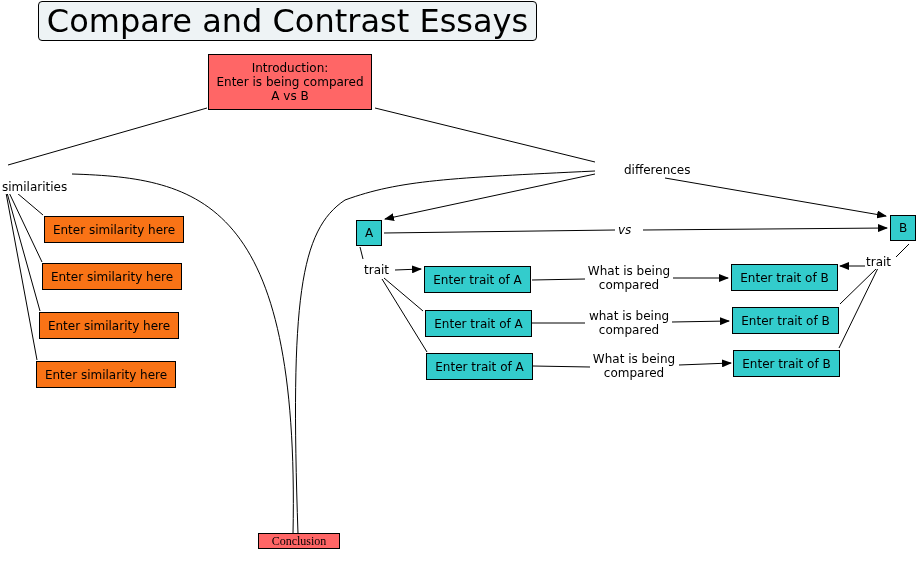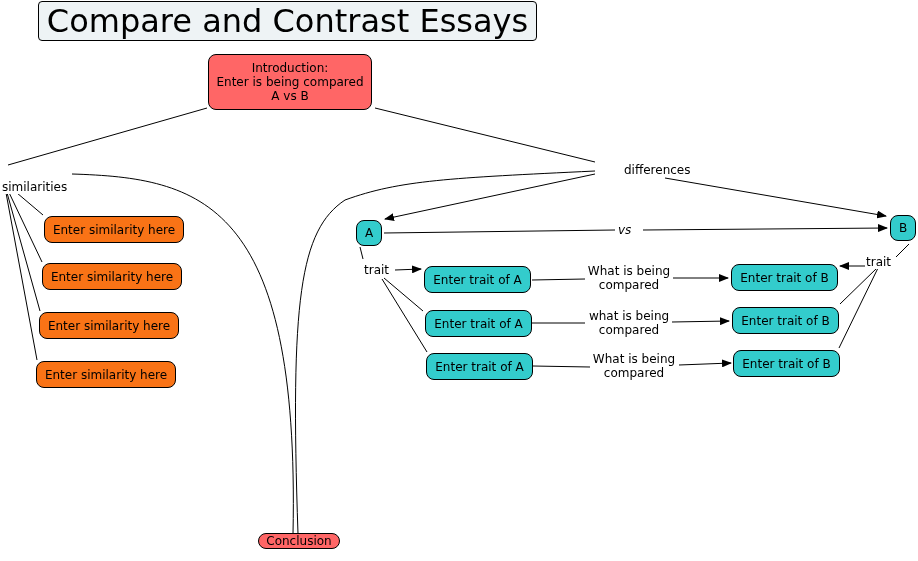--- a/index.html
+++ b/index.html
@@ -1,20 +1,20 @@
 <!DOCTYPE html>
 <html><head>
 <meta charset="utf-8">
 <style>
   html, body { margin:0; padding:0; background:#ffffff; }
   body { width:918px; height:561px; position:relative; overflow:hidden;
          font-family:"DejaVu Sans", sans-serif; color:#000; }
   svg.links { position:absolute; left:0; top:0; }
   .node { position:absolute; box-sizing:border-box; border:1px solid #000;
-          border-radius:8px; text-align:center; font-size:12px; line-height:14px;
+          border-radius:0; text-align:center; font-size:12px; line-height:14px;
           display:flex; align-items:center; justify-content:center; white-space:nowrap; }
   .title { left:38px; top:1px; width:499px; height:40px; background:#eef3f5;
            font-size:32px; line-height:40px; border-radius:4px; }
   .red { background:#ff6666; }
   .yellow { background:#f97316; }
   .teal { background:#33cccc; }
   .label { position:absolute; font-size:12px; line-height:14px; background:#fff;
            text-align:center; white-space:nowrap; }
 </style>
 </head>
@@ -66,21 +66,21 @@
 </svg>
 
 <div class="node title">Compare and Contrast Essays</div>
 
 <div class="node red" style="left:208px;top:54px;width:164px;height:56px;flex-direction:column;">
   <span>Introduction:</span>
   <span>Enter is being compared</span>
   <span>A vs B</span>
 </div>
 
-<div class="node red" style="left:258px;top:533px;width:82px;height:16px;">Conclusion</div>
+<div class="node red" style="left:258px;top:533px;width:82px;height:16px;font-family:Liberation Serif, serif;">Conclusion</div>
 
 <div class="label" style="left:2px;top:180px;">similarities</div>
 
 <div class="node yellow" style="left:44px;top:216px;width:140px;height:27px;">Enter similarity here</div>
 <div class="node yellow" style="left:42px;top:263px;width:140px;height:27px;">Enter similarity here</div>
 <div class="node yellow" style="left:39px;top:312px;width:140px;height:27px;">Enter similarity here</div>
 <div class="node yellow" style="left:36px;top:361px;width:140px;height:27px;">Enter similarity here</div>
 
 <div class="label" style="left:624px;top:163px;">differences</div>
 

